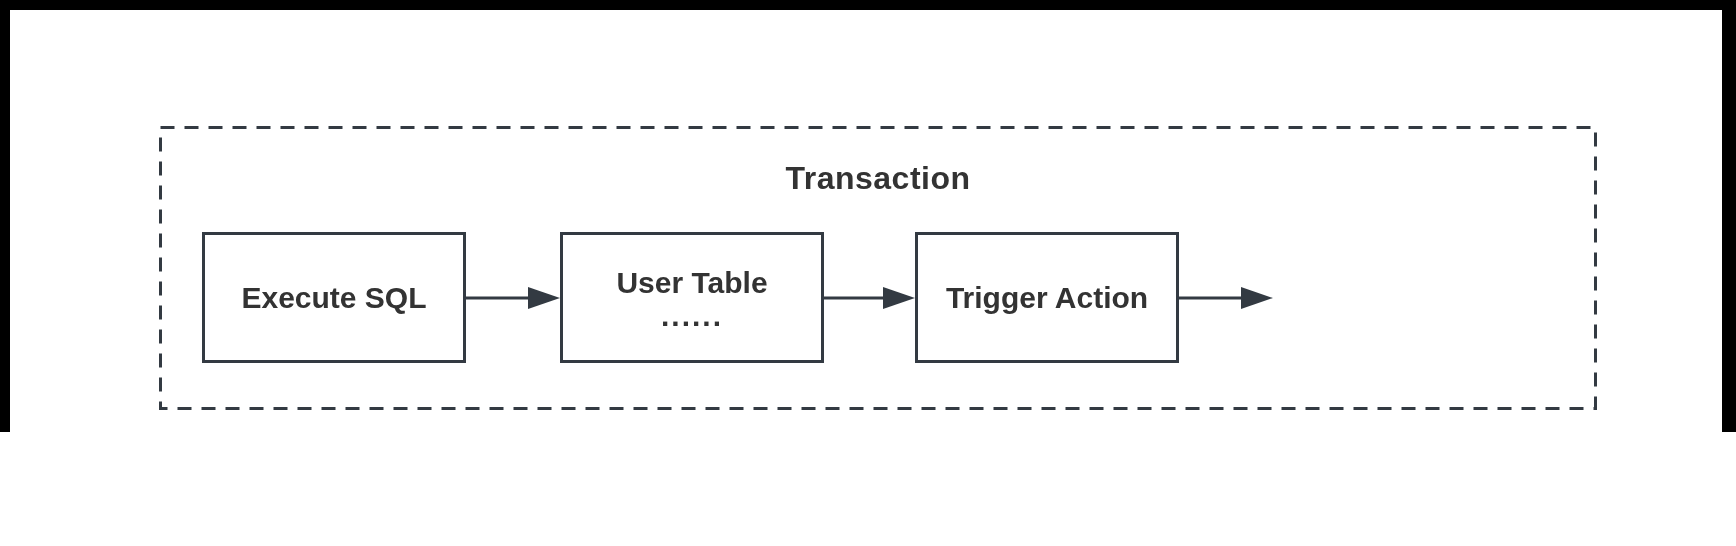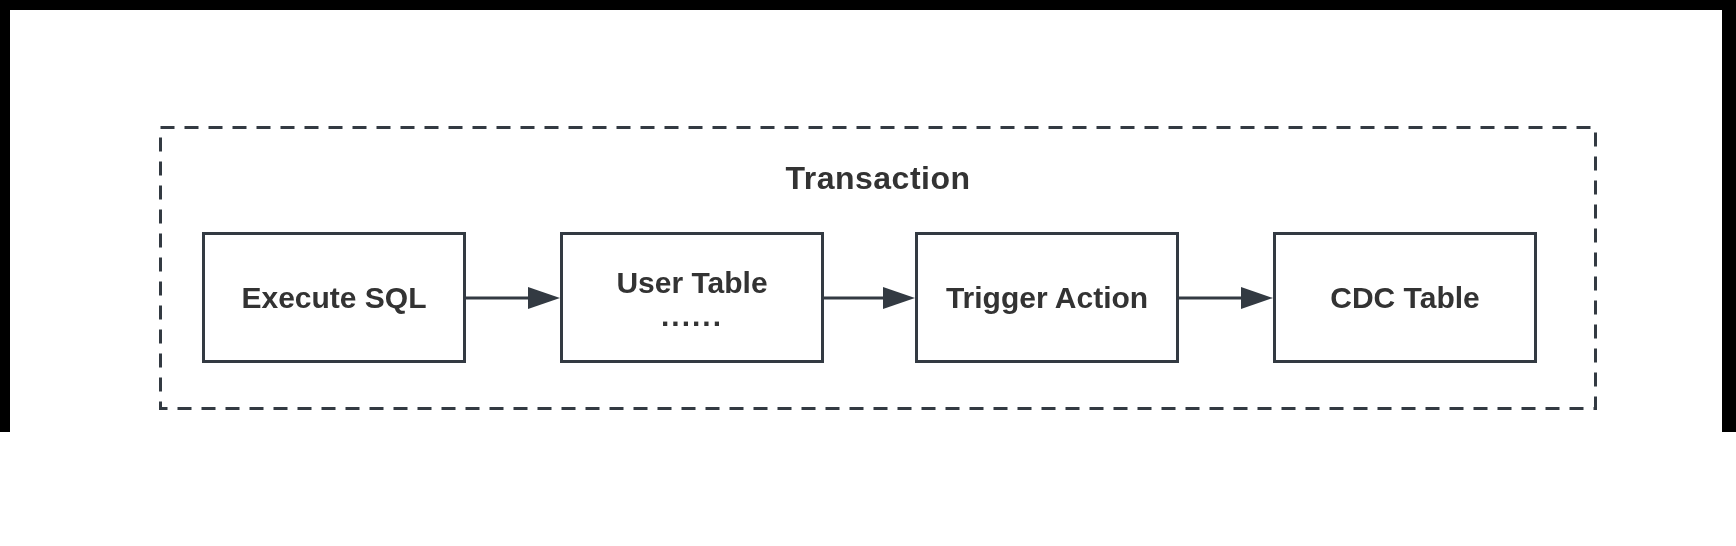--- a/index.html
+++ b/index.html
@@ -124,18 +124,15 @@
 
     <div class="node node-3">
       <span>Trigger Action</span>
     </div>
 
     <div class="node node-2">
       <span>User Table</span>
       <span class="node-sublabel">......</span>
     </div>
 
-    <div class="node node-4">
-      <span>CDC Table</span>
-    </div>
 
   </div>
 </div>
 
 </body></html>

